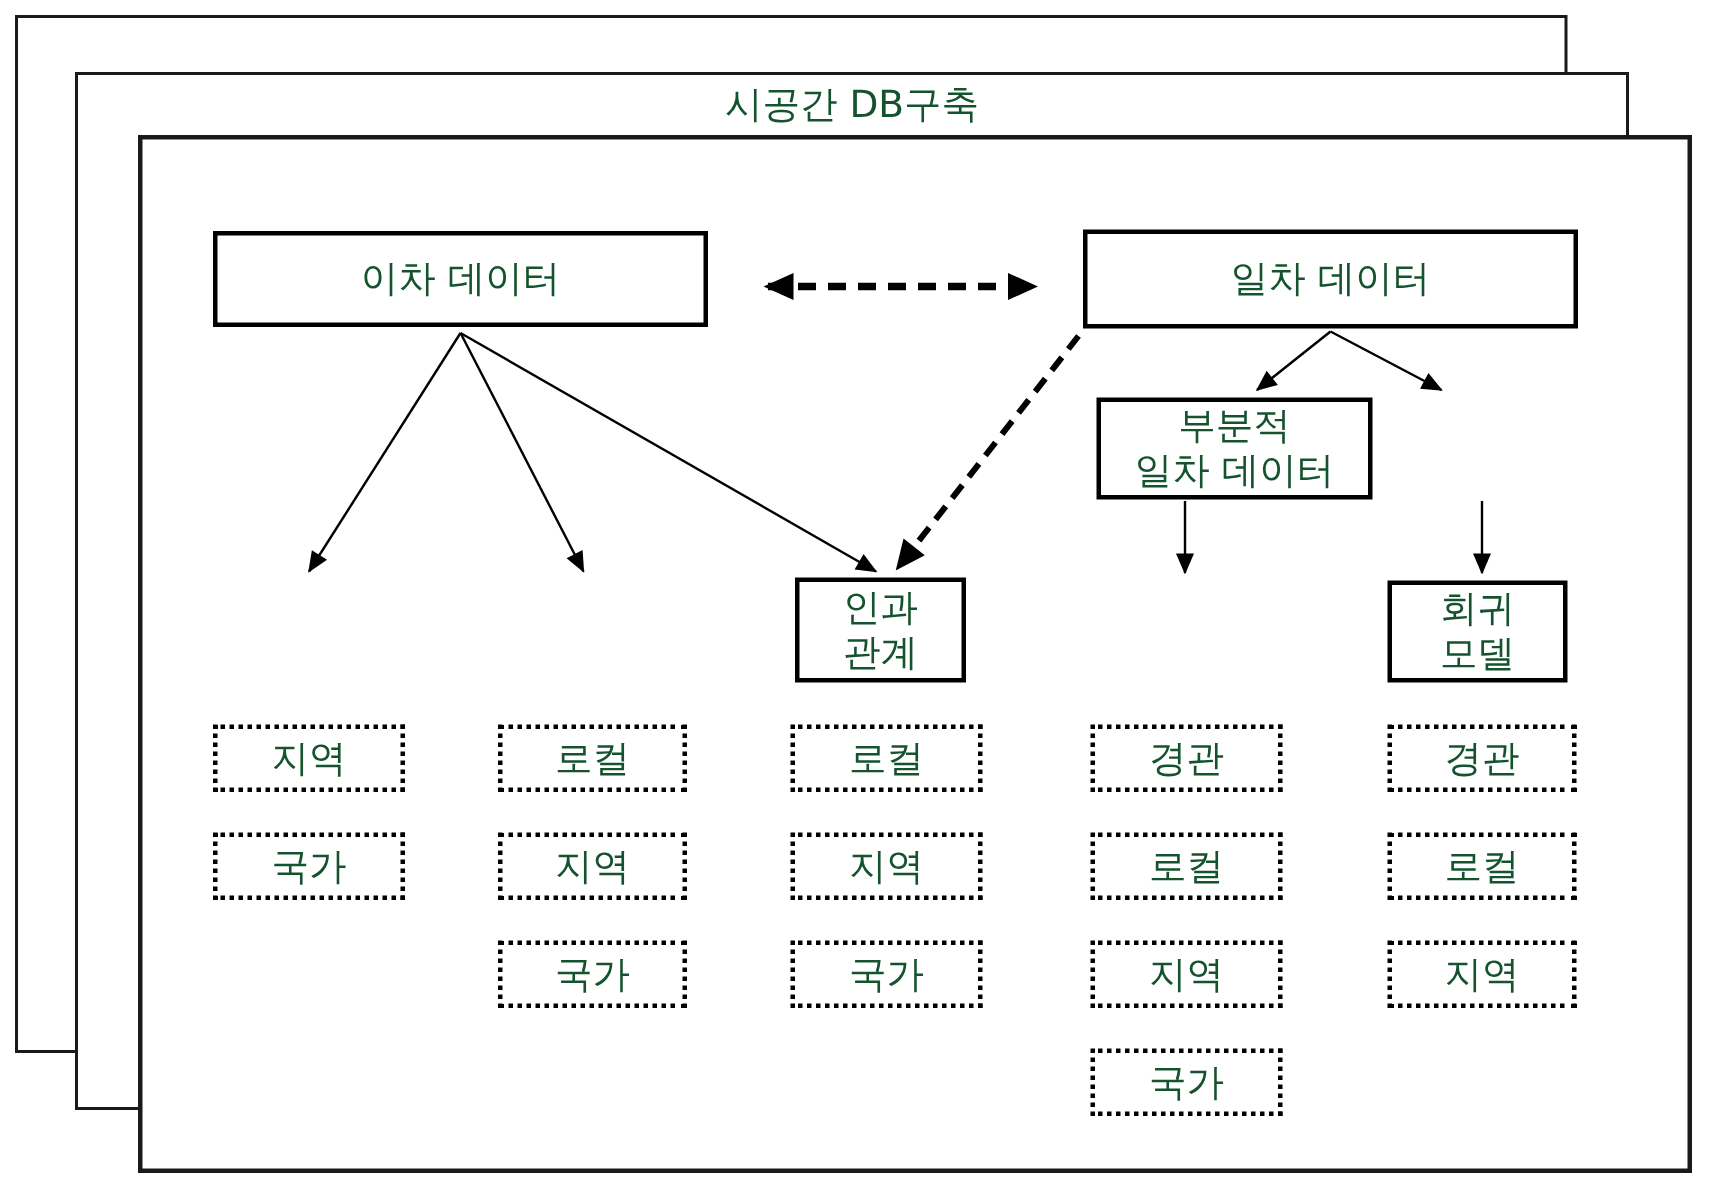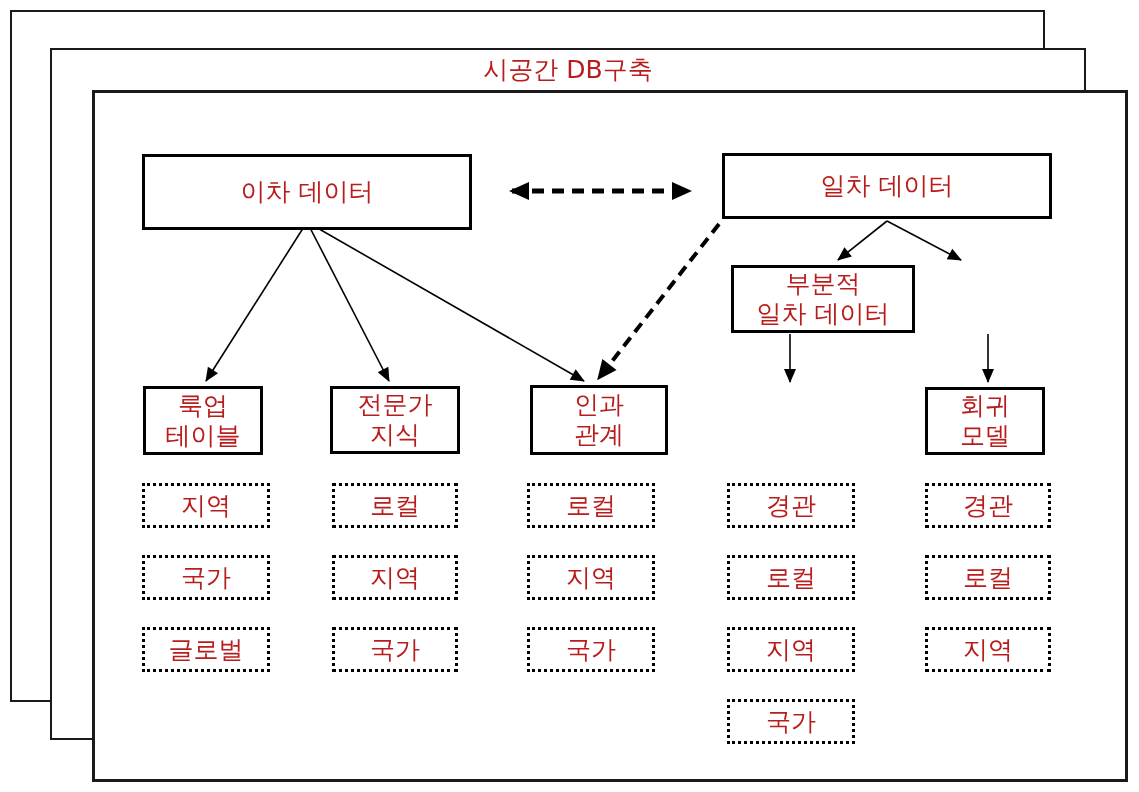--- a/index.html
+++ b/index.html
@@ -1,40 +1,40 @@
 <!DOCTYPE html>
 <html><head>
 <meta charset="utf-8">
 <style>
   html,body{margin:0;padding:0;background:#fff;}
   .stage{
     position:relative;width:1139px;height:792px;background:#fff;overflow:hidden;
-    font-family:"DejaVu Sans","Liberation Sans",sans-serif;color:#b91c1c;
+    font-family:"DejaVu Sans","Liberation Sans",sans-serif;color:#14532d;
   }
   .frame{position:absolute;background:#fff;box-sizing:border-box;border:2px solid #1a1a1a;}
   .frame-back{left:10px;top:10px;width:1035px;height:692px;}
   .frame-middle{left:50px;top:48px;width:1036px;height:692px;}
   .frame-front{left:92px;top:90px;width:1036px;height:692px;border-width:3px;}
   .title{
     position:absolute;left:50px;top:48px;width:1036px;height:42px;
     display:flex;align-items:center;justify-content:center;font-size:25px;
   }
   .edges{position:absolute;left:0;top:0;pointer-events:none;}
   .node{
     position:absolute;box-sizing:border-box;border:3px solid #000;background:#fff;
     display:flex;align-items:center;justify-content:center;text-align:center;
     font-size:25px;line-height:1.2;white-space:pre-line;
   }
-  .n-secondary{left:142px;top:154px;width:330px;height:76px;}
+  .n-secondary{left:142px;top:154px;width:330px;height:64px;}
   .n-primary{left:722px;top:153px;width:330px;height:66px;}
   .n-partial{left:731px;top:265px;width:184px;height:68px;}
   .n-sampling{left:926px;top:265px;width:124px;height:68px;}
   .n-lookup{left:143px;top:386px;width:120px;height:69px;}
   .n-expert{left:330px;top:386px;width:130px;height:68px;}
-  .n-causal{left:530px;top:385px;width:138px;height:70px;}
+  .n-causal{left:530px;top:385px;width:114px;height:70px;}
   .n-extrap{left:731px;top:387px;width:123px;height:68px;}
   .n-regress{left:925px;top:387px;width:120px;height:68px;}
   .scale-col{position:absolute;top:483px;display:flex;flex-direction:column;gap:27px;}
   .col-lookup{left:142px;width:128px;}
   .col-expert{left:332px;width:126px;}
   .col-causal{left:527px;width:128px;}
   .col-extrap{left:727px;width:128px;}
   .col-regress{left:925px;width:126px;}
   .dotted-box{
     box-sizing:border-box;height:45px;border:3px dotted #000;background:#fff;
@@ -73,33 +73,28 @@
     <line x1="887" y1="221" x2="961" y2="260" stroke="#000" stroke-width="1.6" marker-end="url(#ah)"></line>
 
     <line x1="790" y1="334" x2="790" y2="382" stroke="#000" stroke-width="1.6" marker-end="url(#ah)"></line>
     <line x1="988" y1="334" x2="988" y2="382" stroke="#000" stroke-width="1.6" marker-end="url(#ah)"></line>
   </svg>
 
   <div class="node n-secondary">이차 데이터</div>
   <div class="node n-primary">일차 데이터</div>
   <div class="node n-partial">부분적
 일차 데이터</div>
-  <div class="node n-lookup">룩업
-테이블</div>
-  <div class="node n-expert">전문가
-지식</div>
   <div class="node n-causal">인과
 관계</div>
   <div class="node n-regress">회귀
 모델</div>
 
   <div class="scale-col col-lookup">
       <div class="dotted-box">지역</div>
       <div class="dotted-box">국가</div>
-      <div class="dotted-box">글로벌</div>
     </div>
   <div class="scale-col col-expert">
       <div class="dotted-box">로컬</div>
       <div class="dotted-box">지역</div>
       <div class="dotted-box">국가</div>
     </div>
   <div class="scale-col col-causal">
       <div class="dotted-box">로컬</div>
       <div class="dotted-box">지역</div>
       <div class="dotted-box">국가</div>

